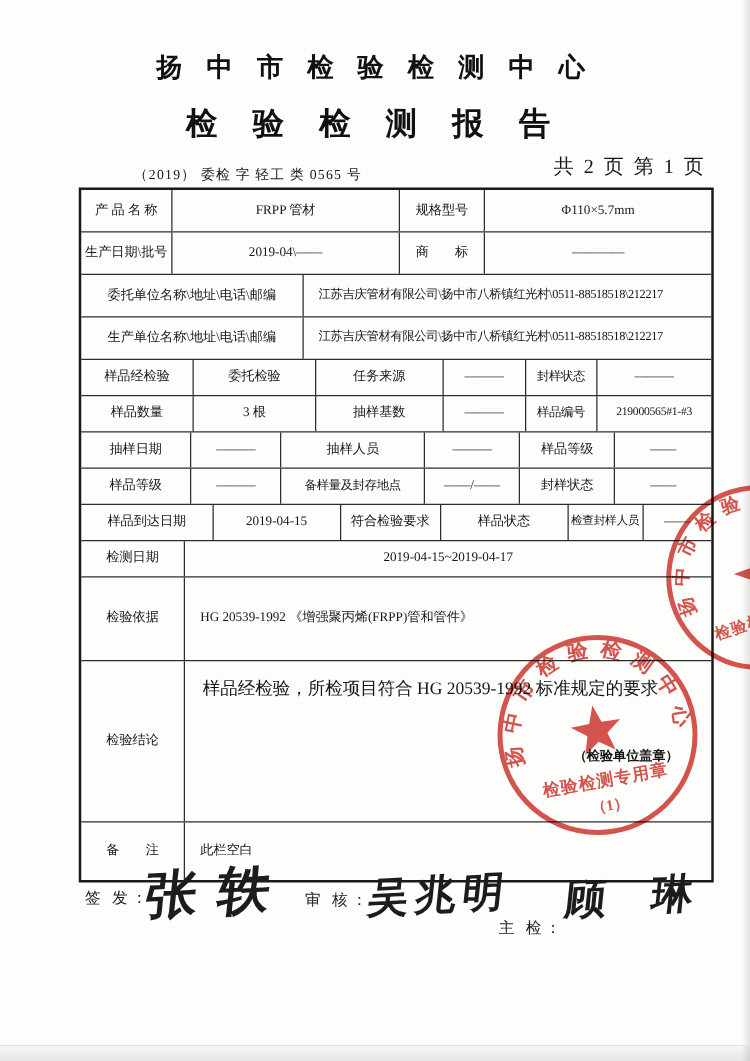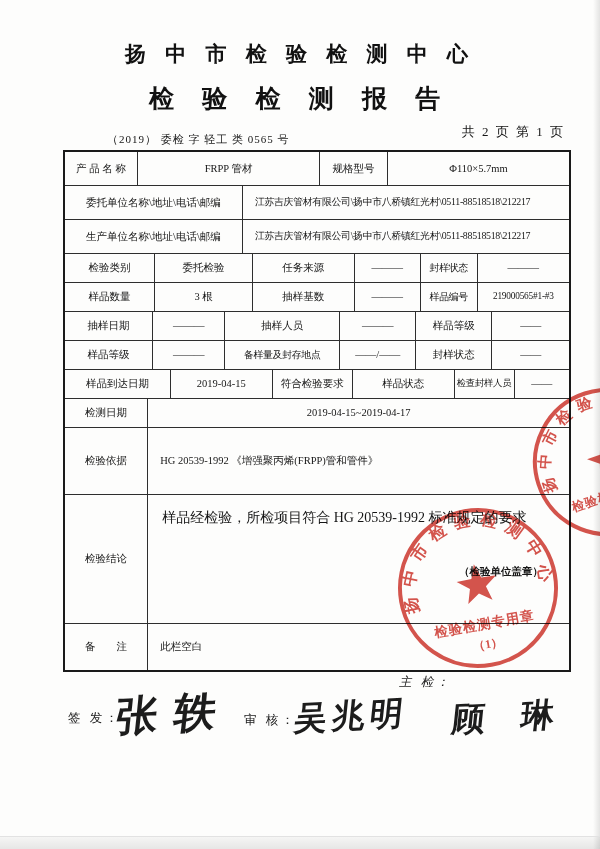--- a/index.html
+++ b/index.html
@@ -3,21 +3,21 @@
 <meta charset="utf-8">
 <style>
   html,body{margin:0;padding:0;background:#ffffff;}
   .page{position:relative;width:600px;height:849px;background:#fdfdfc;overflow:hidden;
         font-family:"Liberation Serif","DejaVu Serif",serif;color:#161616;}
   .org{position:absolute;top:40px;left:0;width:100%;text-align:center;
        font-size:21px;font-weight:bold;letter-spacing:7px;color:#111;}
   .rpt{position:absolute;top:82px;left:0;width:100%;text-align:center;
        font-size:25px;font-weight:bold;letter-spacing:11px;color:#111;}
   .docno{position:absolute;top:132px;left:75px;font-size:11px;letter-spacing:1px;margin-left:32px;}
-  .pageinfo{position:absolute;top:123px;right:35px;font-size:13px;letter-spacing:2px;}
+  .pageinfo{position:absolute;top:123px;right:35px;font-size:16px;letter-spacing:2px;}
   .grid{position:absolute;left:63px;top:150px;width:504px;border:2.5px solid #1a1a1a;box-sizing:content-box;}
   .r{display:flex;border-top:1px solid #2e2e2e;}
   .r:first-child{border-top:none;}
   .c{box-sizing:border-box;border-left:1px solid #2e2e2e;display:flex;align-items:center;
      justify-content:center;font-size:10.5px;line-height:1.25;}
   .c:first-child{border-left:none;}
   .h33{height:33px}.h28{height:28px}.h66{height:66px}.h128{height:128px}.h46{height:46px}
   .l{justify-content:flex-start;text-align:left;padding-left:12px;}
   .fs9{font-size:9.3px;letter-spacing:-0.2px;}
   .fs10{font-size:9.9px;letter-spacing:-0.3px;}
@@ -48,33 +48,39 @@
 
   <div class="grid">
 
     <div class="r h33">
       <div class="c" style="width:14.3%">产 品 名 称</div>
       <div class="c" style="width:36.1%">FRPP 管材</div>
       <div class="c" style="width:13.5%">规格型号</div>
       <div class="c" style="width:36.1%">Φ110×5.7mm</div>
     </div>
 
+    <div class="r h33">
+      <div class="c" style="width:14.3%">生产日期\批号</div>
+      <div class="c" style="width:36.1%">2019-04\——</div>
+      <div class="c" style="width:13.5%">商　　标</div>
+      <div class="c" style="width:36.1%">————</div>
+    </div>
 
     <div class="r h33">
       <div class="c" style="width:35.1%">委托单位名称\地址\电话\邮编</div>
       <div class="c l fs10" style="width:64.9%">江苏吉庆管材有限公司\扬中市八桥镇红光村\0511-88518518\212217</div>
     </div>
 
     <div class="r h33">
       <div class="c" style="width:35.1%">生产单位名称\地址\电话\邮编</div>
       <div class="c l fs10" style="width:64.9%">江苏吉庆管材有限公司\扬中市八桥镇红光村\0511-88518518\212217</div>
     </div>
 
     <div class="r h28">
-      <div class="c" style="width:17.7%">检验类别</div>
+      <div class="c" style="width:17.7%">样品经检验</div>
       <div class="c" style="width:19.4%">委托检验</div>
       <div class="c" style="width:20.2%">任务来源</div>
       <div class="c" style="width:13.1%">———</div>
       <div class="c fs10" style="width:11.3%">封样状态</div>
       <div class="c" style="width:18.3%">———</div>
     </div>
 
     <div class="r h28">
       <div class="c" style="width:17.7%">样品数量</div>
       <div class="c" style="width:19.4%">3 根</div>
@@ -159,18 +165,18 @@
       <polygon points="80,58 84.5,70.8 98.1,71.1 87.3,79.4 91.2,92.4 80,84.7 68.8,92.4 72.7,79.4 61.9,71.1 75.5,70.8"></polygon>
       <text x="80" y="117" text-anchor="middle" font-size="12.5" font-weight="bold" letter-spacing="1">检验检测专用章</text>
       <text x="80" y="135" text-anchor="middle" font-size="11" font-weight="bold">（1）</text>
     </g>
   </svg>
 
   <div class="sig-label" style="left:68px;top:710px;">签 发：</div>
   <div class="sig-name" style="left:116px;top:686px;font-size:42px;letter-spacing:16px;">张轶</div>
   <div class="sig-label" style="left:244px;top:712px;">审 核：</div>
   <div class="sig-name" style="left:294px;top:694px;font-size:33px;letter-spacing:5px;">吴兆明</div>
-  <div class="sig-label" style="left:399px;top:674px;font-style:italic;">主 检：</div>
+  <div class="sig-label" style="left:399px;top:734px;">主 检：</div>
   <div class="sig-name" style="left:452px;top:695px;font-size:33px;letter-spacing:14px;">顾 琳</div>
 
   <div class="edge-right"></div>
   <div class="edge-bottom"></div>
 </div>
 
 </body></html>

